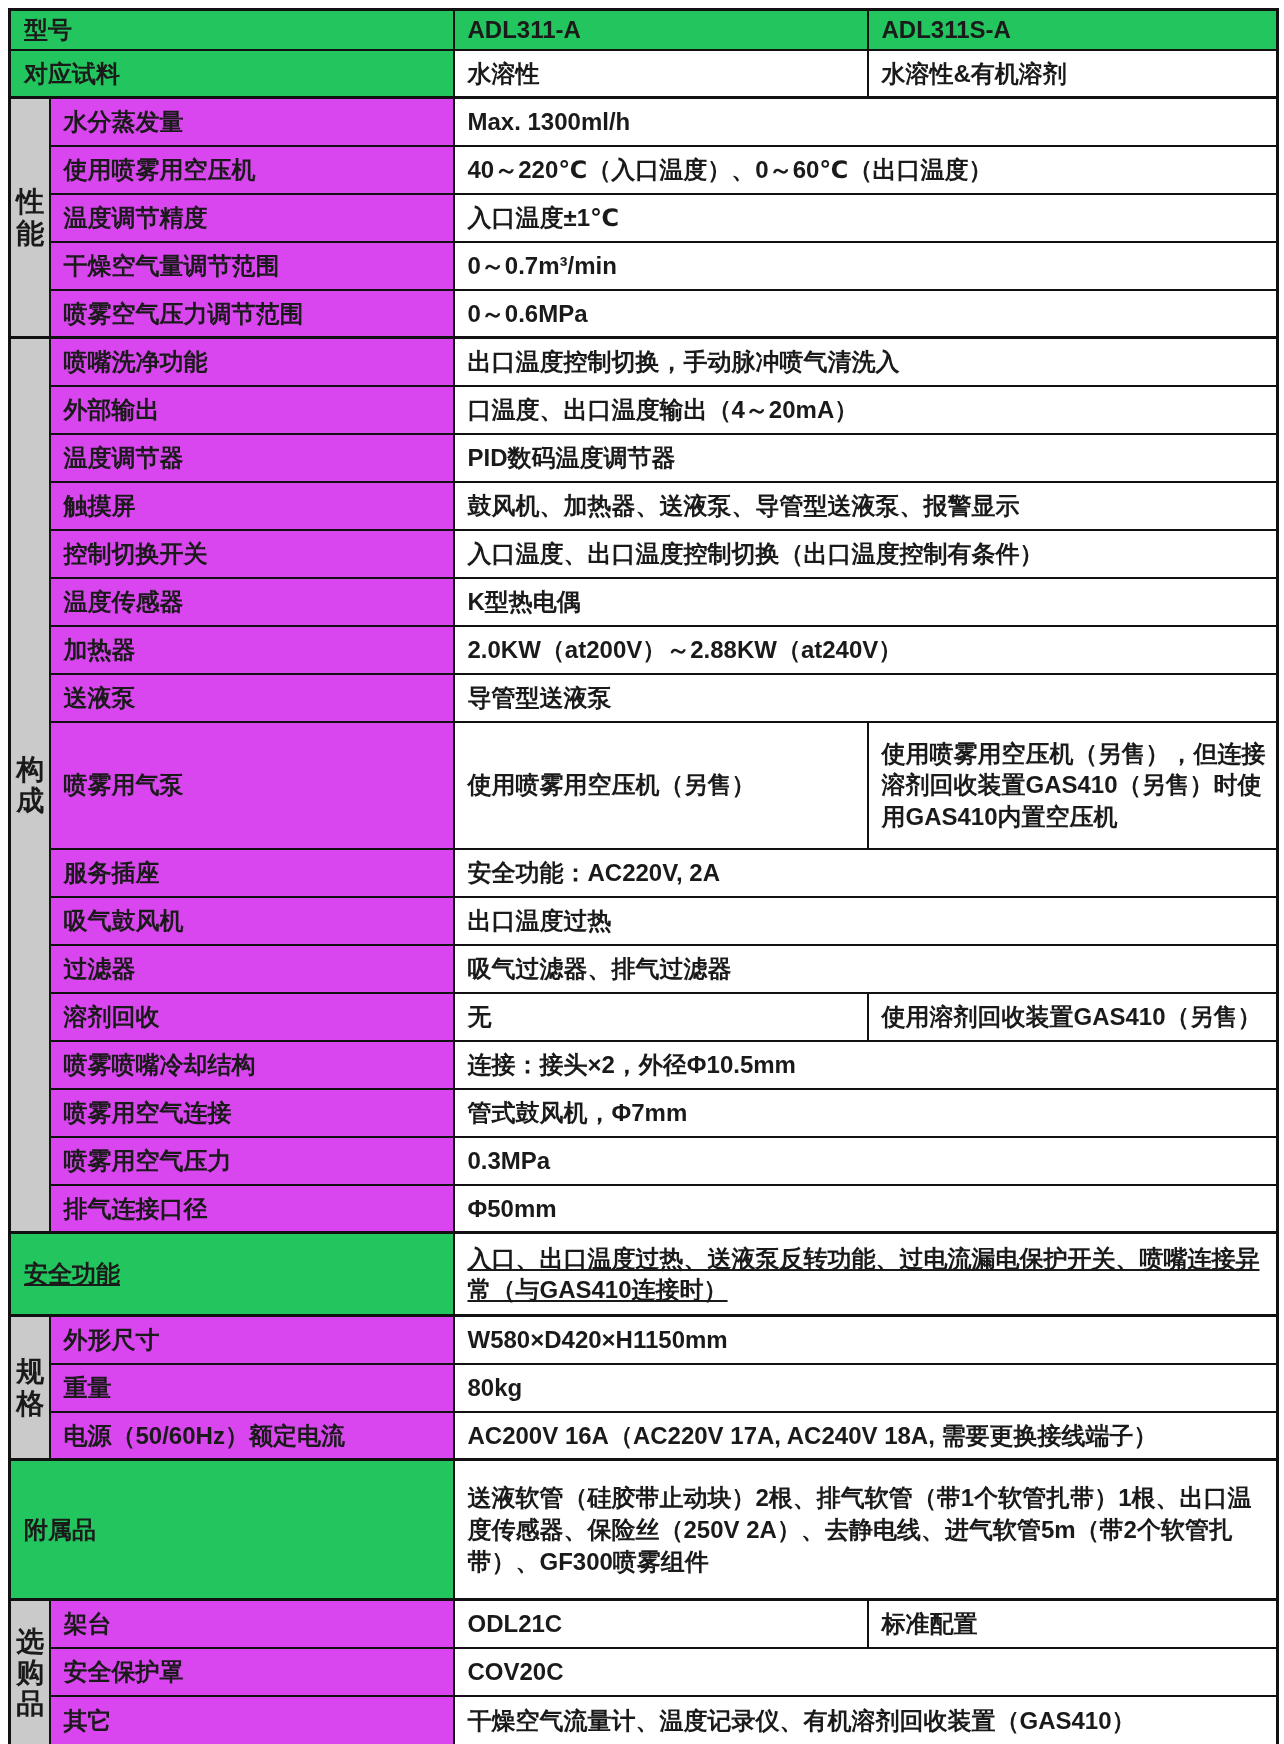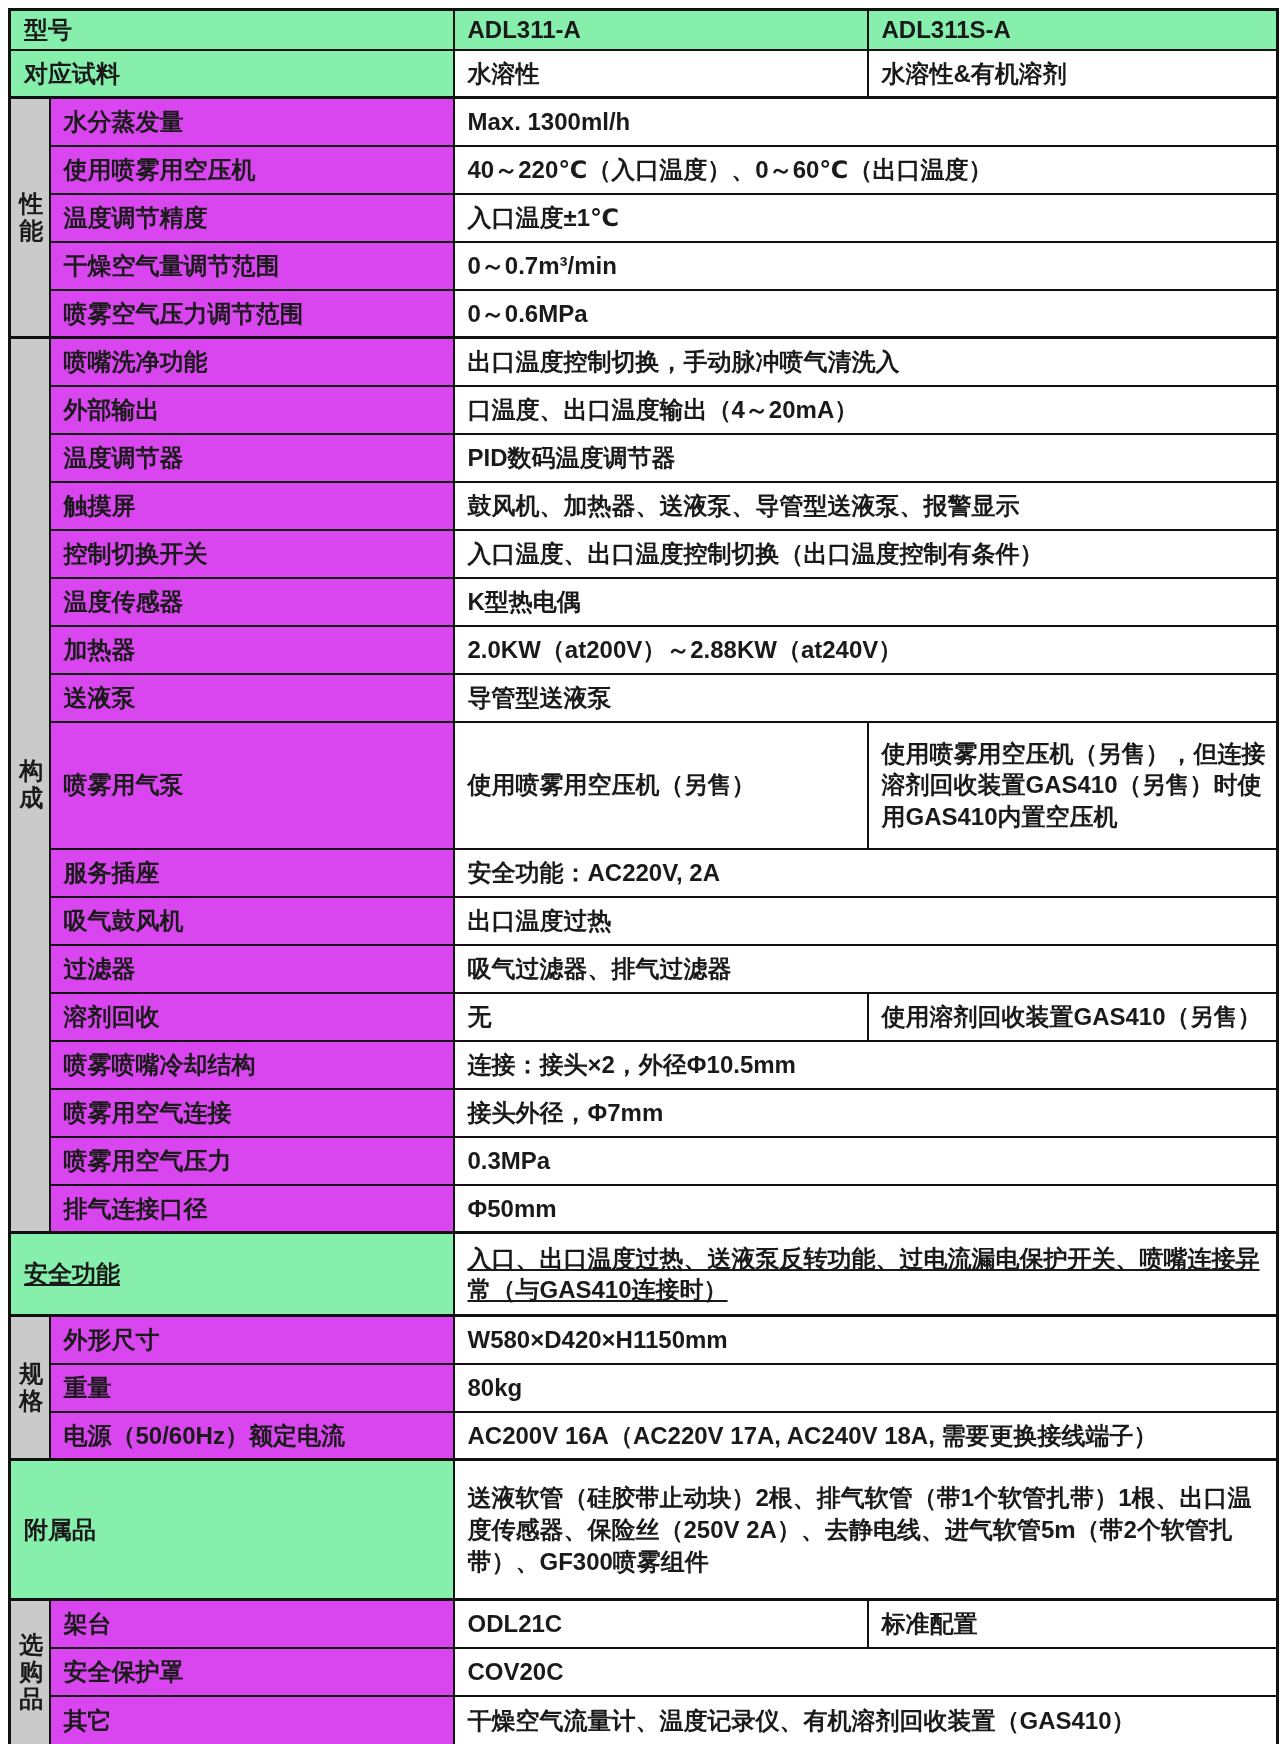--- a/index.html
+++ b/index.html
@@ -26,30 +26,30 @@
     vertical-align:middle;
     background:#ffffff;
     word-break:break-all;
   }
   tr{height:48px;}
   tr.h-model{height:40px;}
   tr.h-pump{height:127px;}
   tr.h-safety{height:83px;text-decoration:underline;}
   tr.h-acc{height:140px;}
   tr.h-opt-last{height:50px;}
-  td.hdr{background:#86efac;}
+  td.hdr{background:#22c55e;}
   td.lbl{background:#d946ef;}
   td.grp{background:#cacaca;padding:0;text-align:center;}
   td.grp .vtxt{
     width:27px;
     margin:2px auto;
     word-break:break-all;
     line-height:1.12;
-    font-size:24px;
-    text-align:right;
+    font-size:28px;
+    text-align:center;
   }
   tr.sec > td{border-top-width:3px;}
 </style>
 </head>
 <body>
 
 <div class="wrap">
 <table class="spec">
   <colgroup>
     <col class="c-grp">
@@ -151,21 +151,21 @@
     <td class="lbl">溶剂回收</td>
     <td>无</td>
     <td>使用溶剂回收装置GAS410（另售）</td>
   </tr>
   <tr>
     <td class="lbl">喷雾喷嘴冷却结构</td>
     <td colspan="2">连接：接头×2，外径Φ10.5mm</td>
   </tr>
   <tr>
     <td class="lbl">喷雾用空气连接</td>
-    <td colspan="2">接头外径，Φ7mm</td>
+    <td colspan="2">管式鼓风机，Φ7mm</td>
   </tr>
   <tr>
     <td class="lbl">喷雾用空气压力</td>
     <td colspan="2">0.3MPa</td>
   </tr>
   <tr>
     <td class="lbl">排气连接口径</td>
     <td colspan="2">Φ50mm</td>
   </tr>
 

